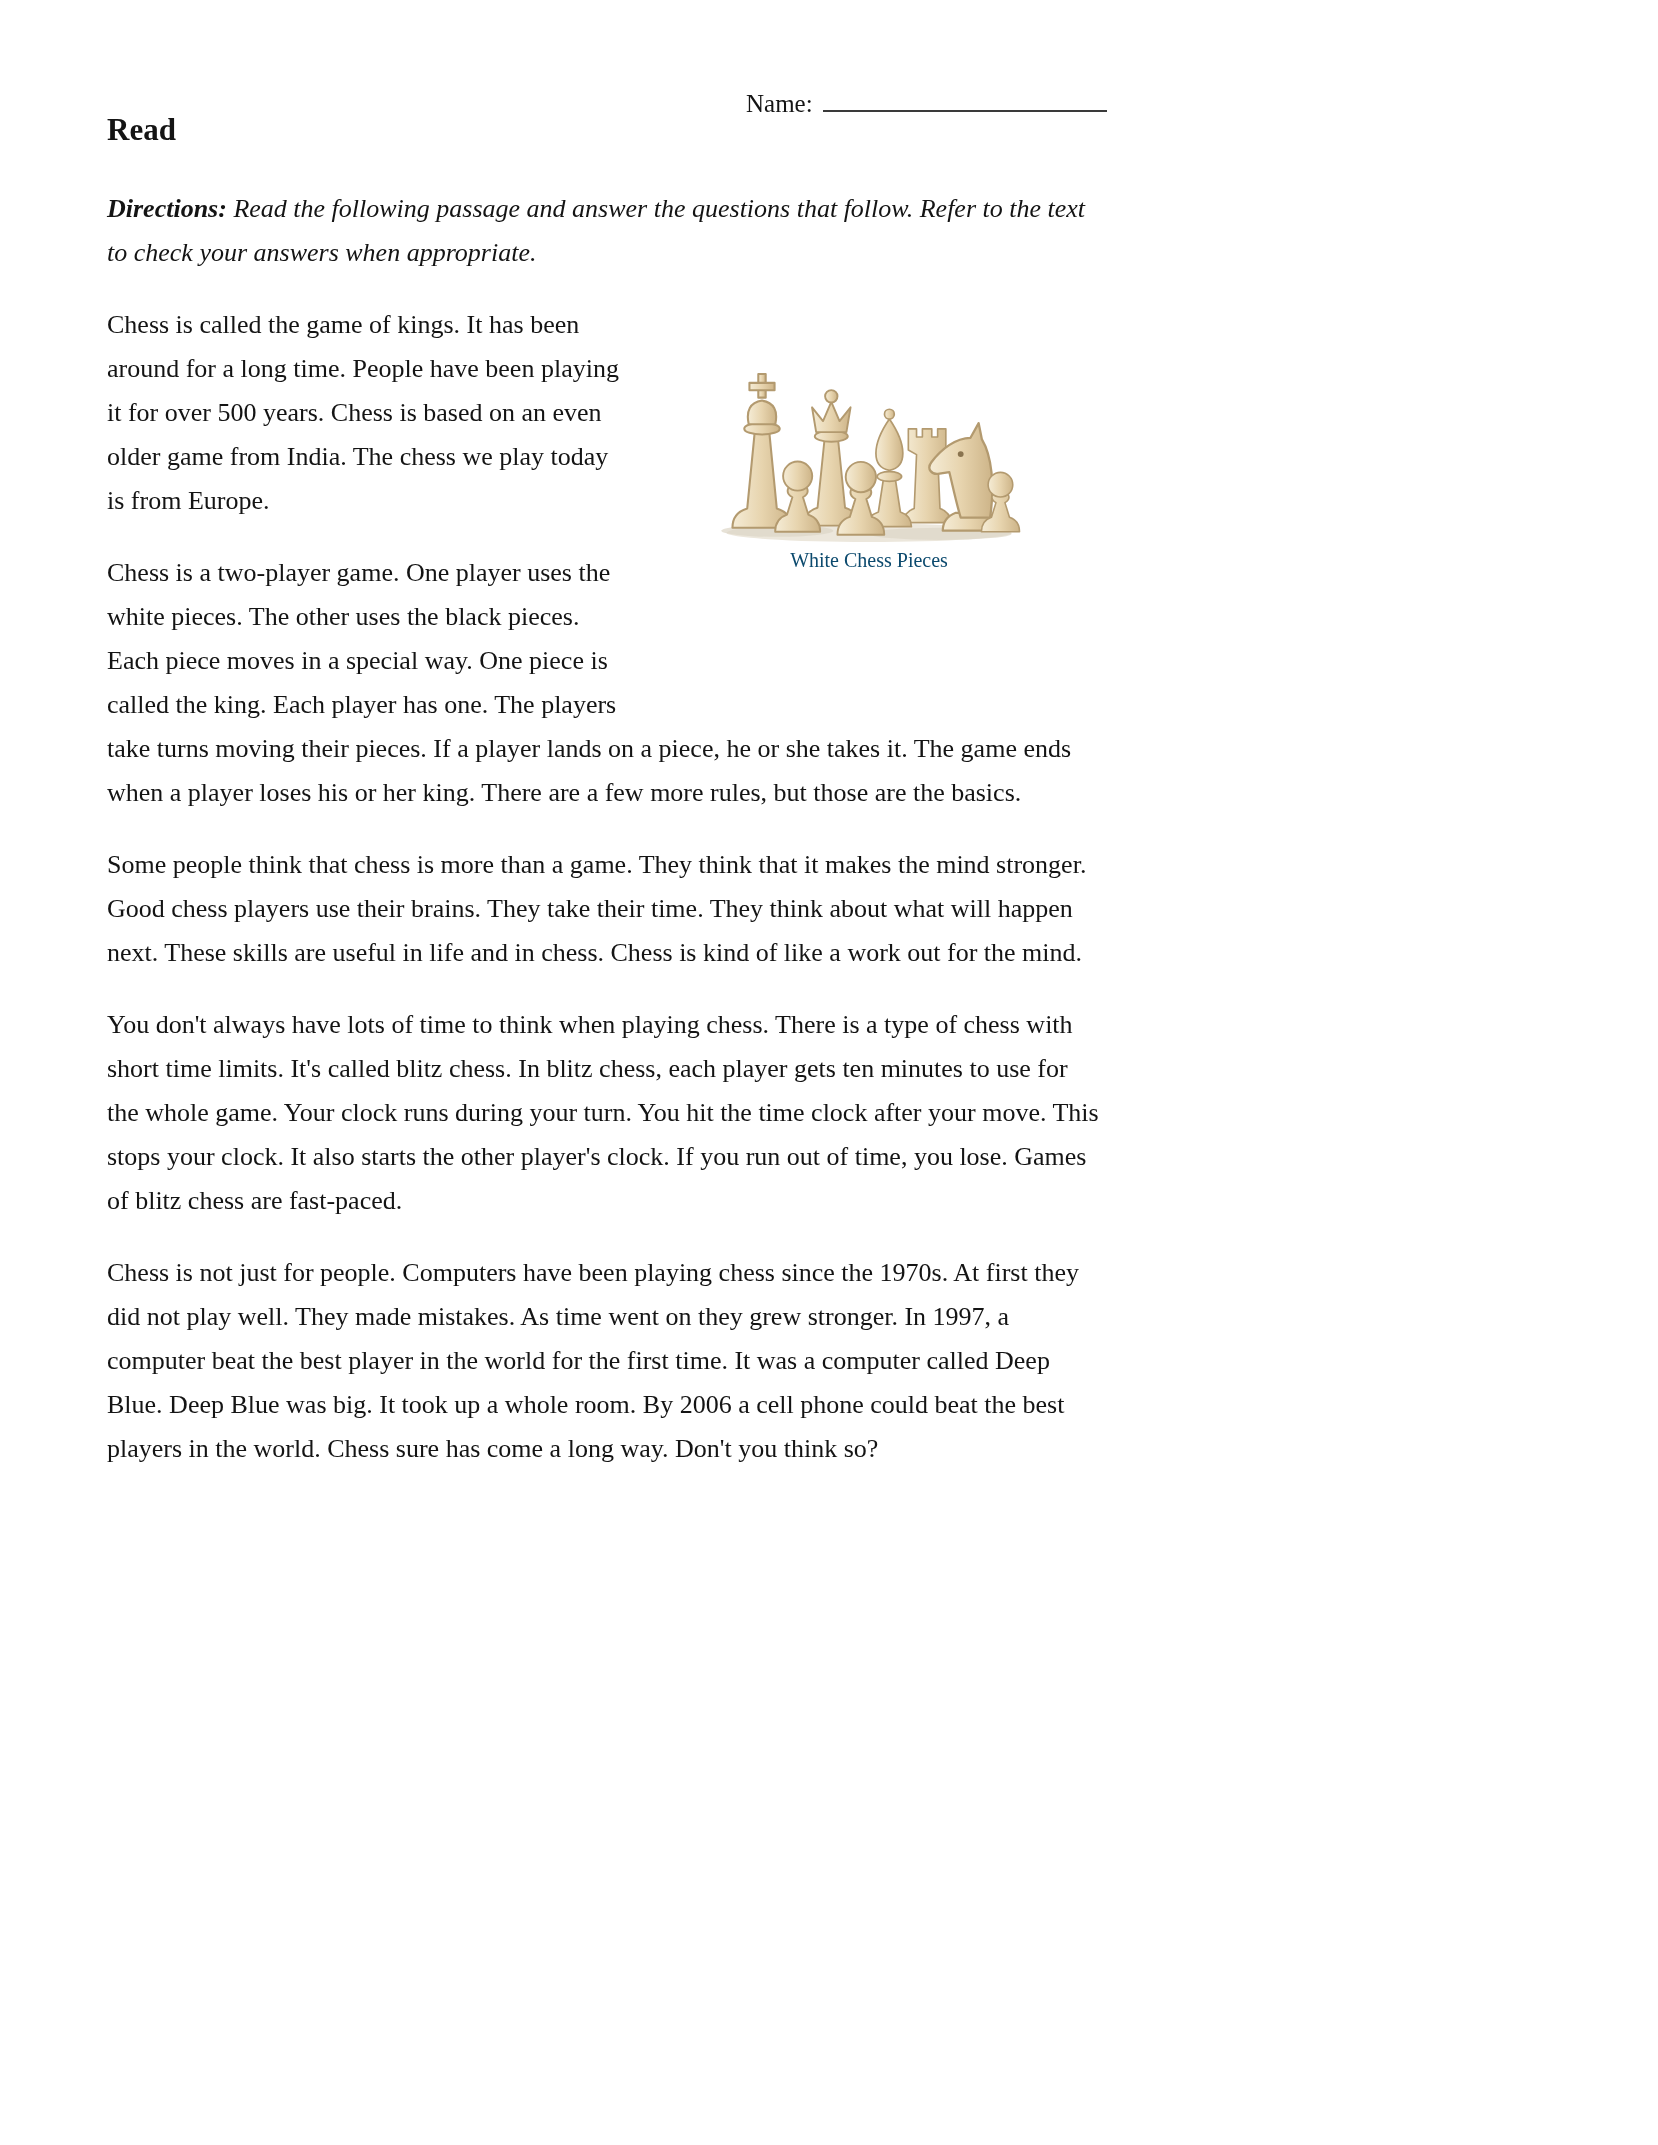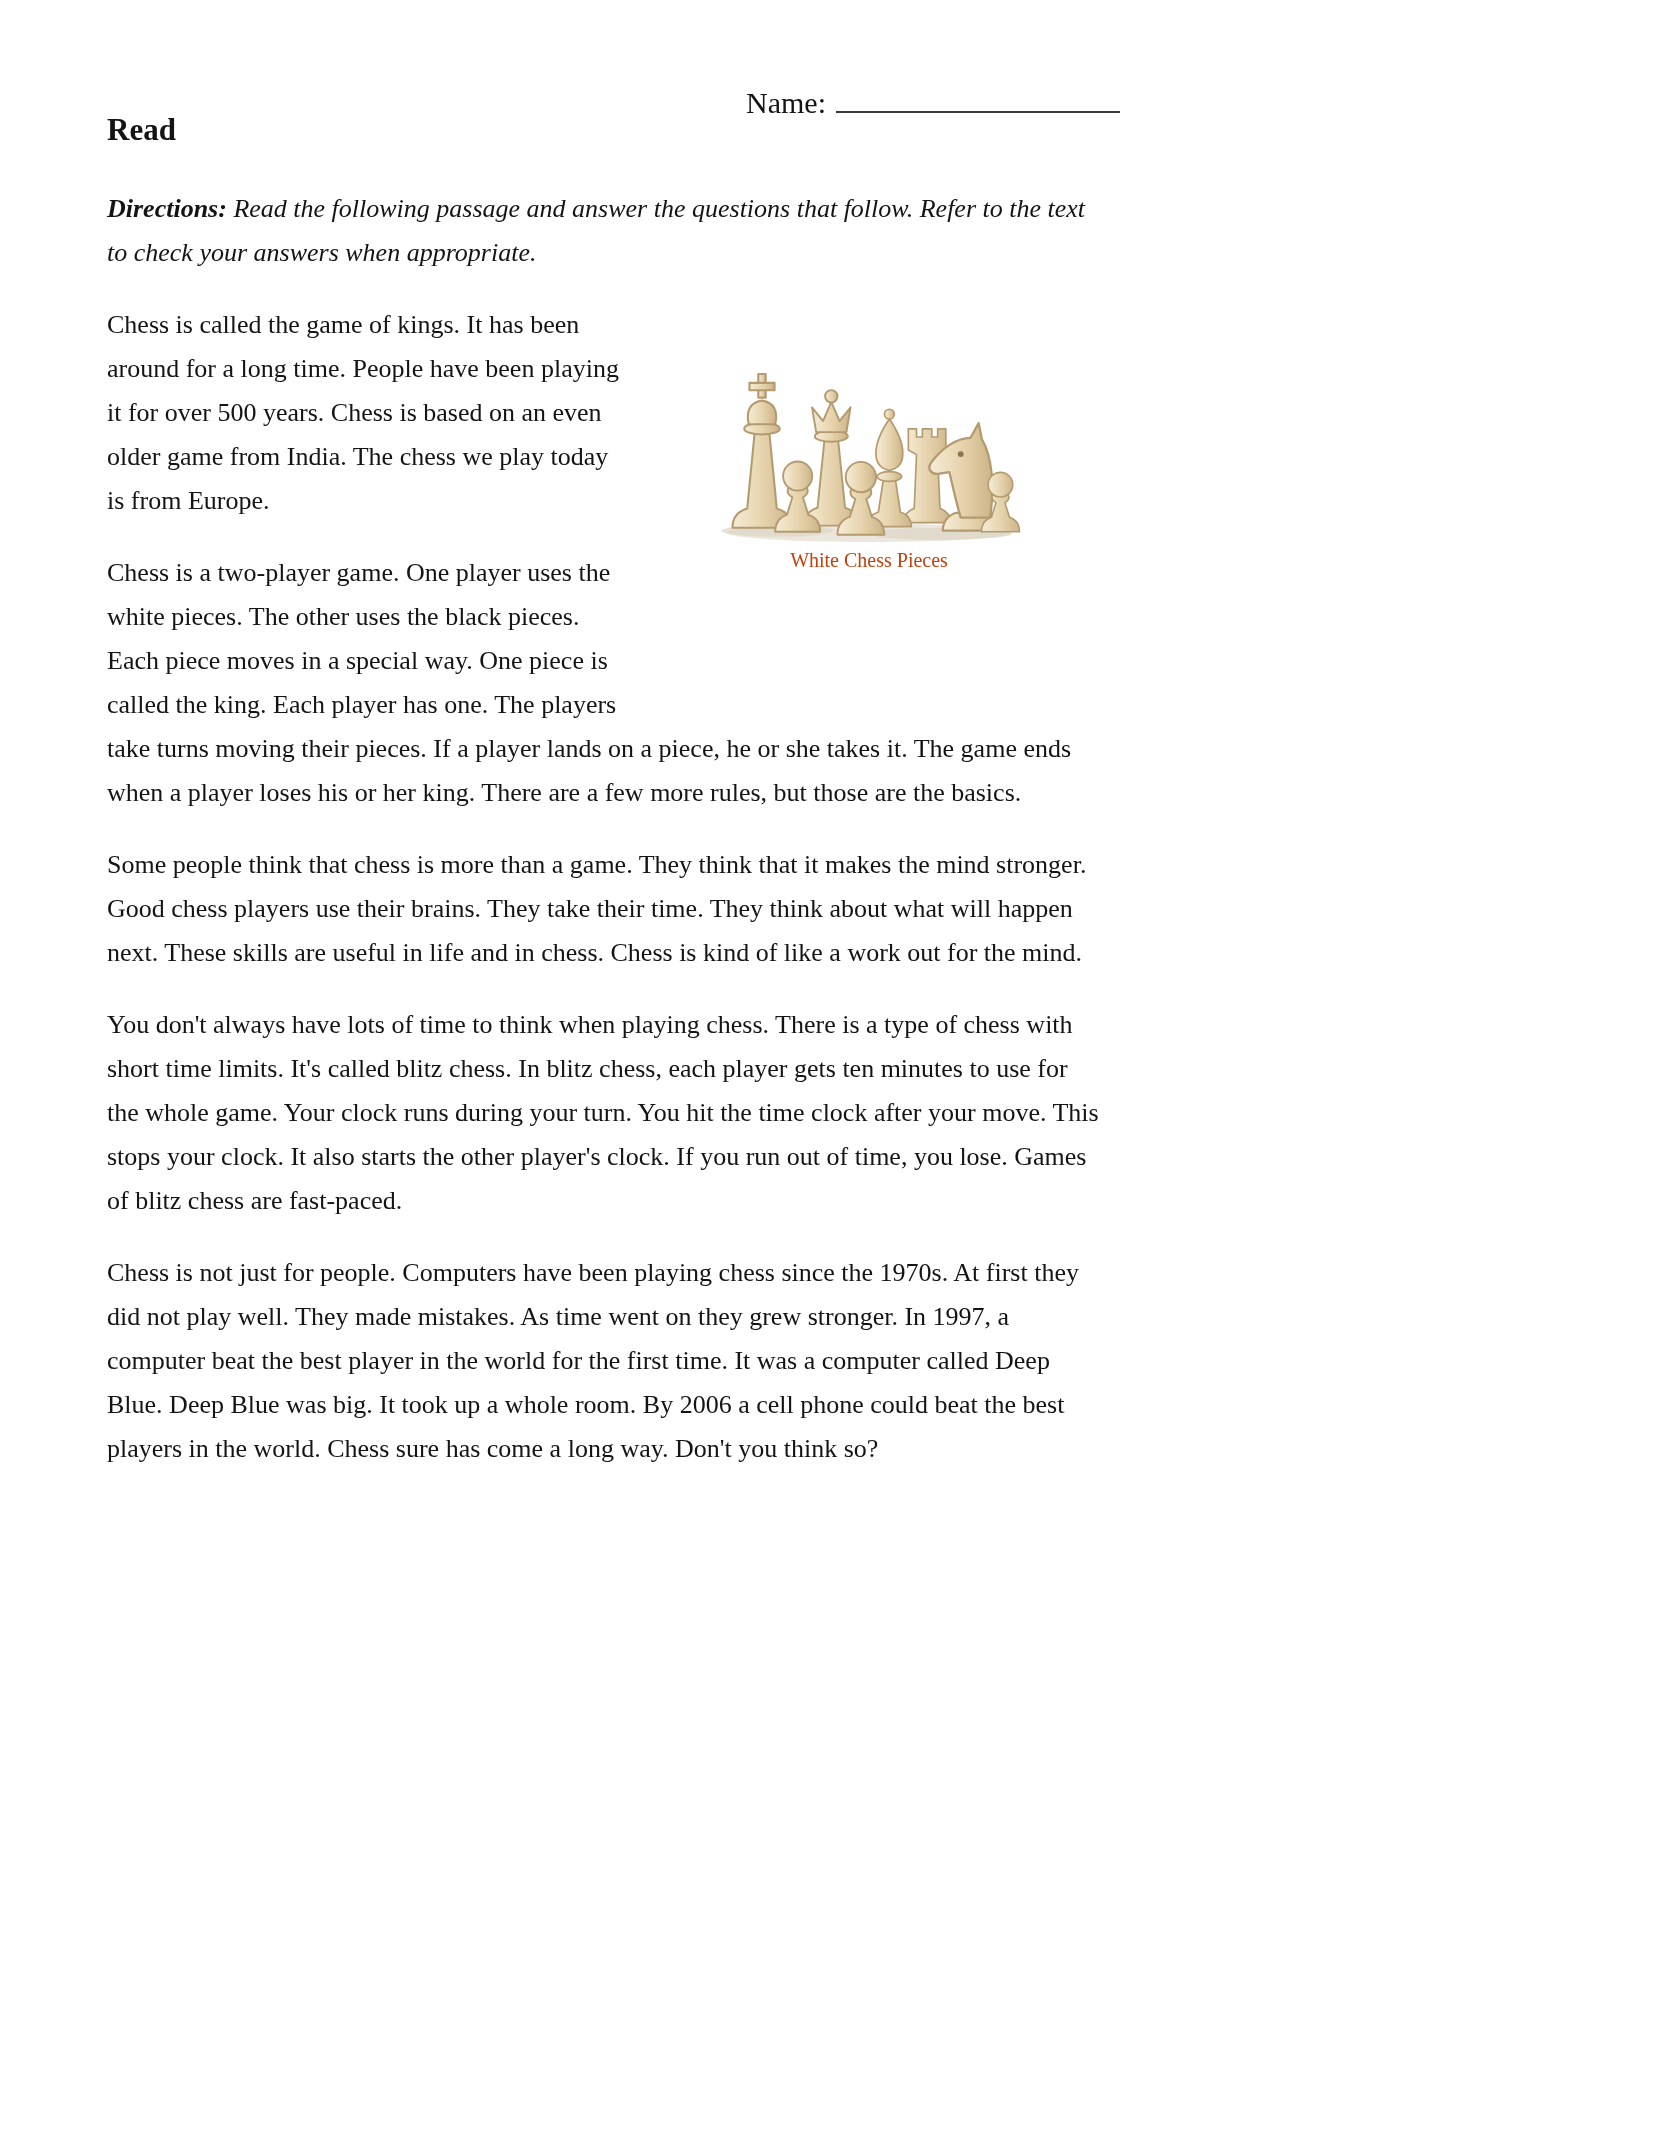--- a/index.html
+++ b/index.html
@@ -10,21 +10,21 @@
     background:#ffffff;
     overflow:hidden;
     font-family:"Liberation Serif","DejaVu Serif",serif;
     color:#141414;
   }
   
   .name-block {
     position:absolute;
     left:746px;
     top:86px;
-    font-size:30px;
+    font-size:25px;
     white-space:nowrap;
   }
   .name-line {
     display:inline-block;
     width:284px;
     height:24px;
     border-bottom:2px solid #3a3a3a;
     margin-left:10px;
     vertical-align:baseline;
   }
@@ -60,21 +60,21 @@
     width:460px;
     min-height:358px;
     margin:28px 0 0 20px;
     text-align:center;
   }
   .photo-figure svg { display:block; margin:0 auto; }
   .photo-caption {
     font-size:20px;
     line-height:26px;
     margin-top:2px;
-    color:#c2410c;
+    color:#0c4a6e;
   }
 </style>
 </head>
 <body>
 
 <div class="page">
 
   <div class="name-block">
     <span>Name:</span><span class="name-line"></span>
   </div>

